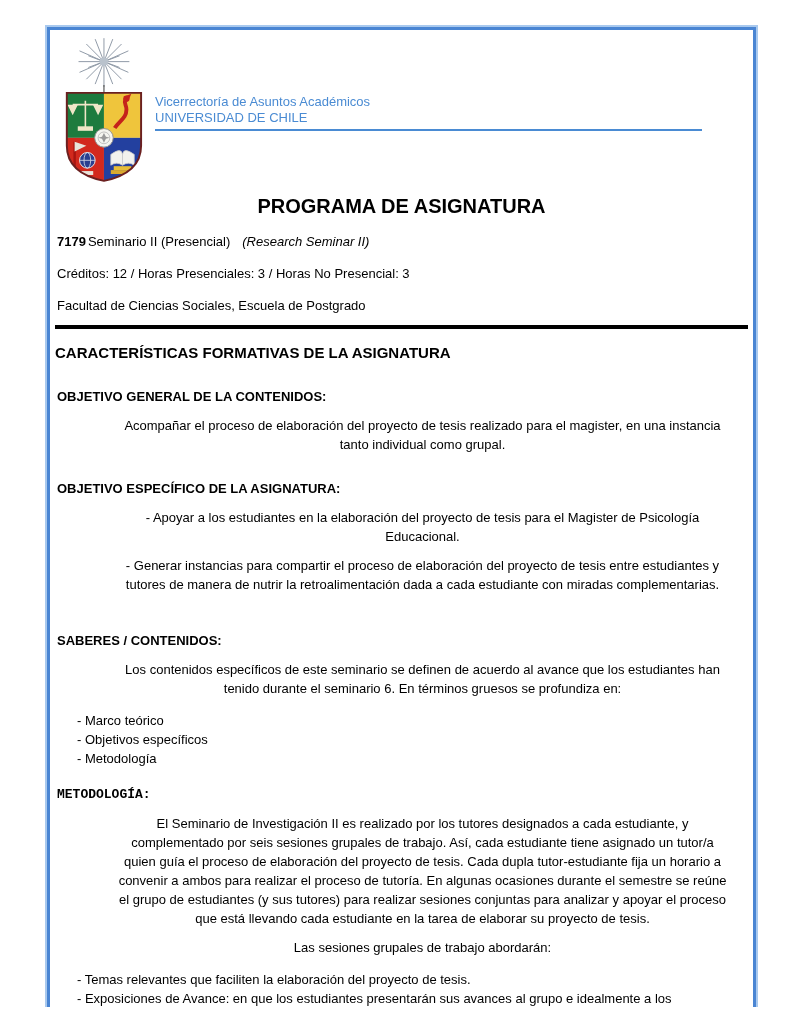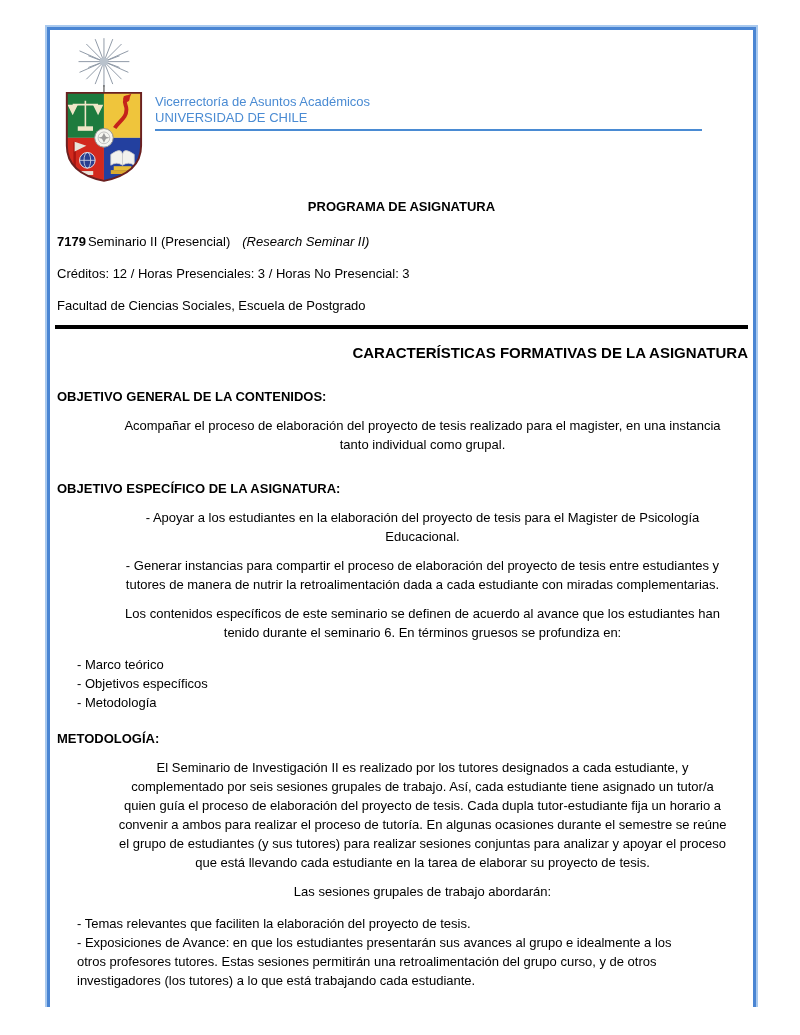--- a/index.html
+++ b/index.html
@@ -33,50 +33,50 @@
     margin: 58px 46px 0 10px;
     border-bottom: 2px solid #4a8bd3;
     padding-bottom: 3px;
     color: #4a8bd3;
     font-size: 13px;
     line-height: 16px;
   }
   
   .doc-title {
     text-align: center;
-    font-size: 13px;
+    font-size: 20px;
     font-weight: bold;
     margin: 14px 0 14px 0;
     line-height: 19px;
   }
   p { font-size: 13px; line-height: 19px; margin: 0; }
   .course { margin: 16px 0 0 2px; }
   .course b { margin-right: 2px; }
   .course .course-en { margin-left: 12px; }
   .meta { margin: 13px 0 0 2px; }
   .rule {
     height: 4px;
     background: #000000;
     margin: 10px 0 0 0;
   }
   .sec-title {
-    text-align: right;
+    text-align: left;
     font-size: 15px;
     font-weight: bold;
     margin: 14px 0 0 0;
     line-height: 19px;
   }
   h3 {
     font-size: 13px;
     font-weight: bold;
     margin: 25px 0 0 2px;
     line-height: 19px;
   }
   h3.gap-lg { margin-top: 37px; }
-  h3.gap-md { margin-top: 17px; }
+  h3.gap-md { margin-top: 17px; font-family: Liberation Mono, monospace; }
   .ind { margin: 10px 0 0 42px; white-space: pre-line; text-align: center; }
   .para2 { }
   .list { margin: 13px 0 0 22px; }
   .list .li { font-size: 13px; line-height: 19px; white-space: pre-line; }
 </style>
 </head>
 <body>
 
 <div class="frame-outer">
   <div class="frame-inner">
@@ -168,20 +168,21 @@
     <h3>OBJETIVO GENERAL DE LA CONTENIDOS:</h3>
     <p class="ind">Acompañar el proceso de elaboración del proyecto de tesis realizado para el magister, en una instancia
 tanto individual como grupal.</p>
 
     <h3>OBJETIVO ESPECÍFICO DE LA ASIGNATURA:</h3>
     <p class="ind">- Apoyar a los estudiantes en la elaboración del proyecto de tesis para el Magister de Psicología
 Educacional.</p>
     <p class="ind para2">- Generar instancias para compartir el proceso de elaboración del proyecto de tesis entre estudiantes y
 tutores de manera de nutrir la retroalimentación dada a cada estudiante con miradas complementarias.</p>
 
+    <h3 class="gap-lg">SABERES / CONTENIDOS:</h3>
     <p class="ind">Los contenidos específicos de este seminario se definen de acuerdo al avance que los estudiantes han
 tenido durante el seminario 6. En términos gruesos se profundiza en:</p>
     <div class="list">
       <div class="li">- Marco teórico</div>
       <div class="li">- Objetivos específicos</div>
       <div class="li">- Metodología</div>
     </div>
 
     <h3 class="gap-md">METODOLOGÍA:</h3>
     <p class="ind">El Seminario de Investigación II es realizado por los tutores designados a cada estudiante, y

